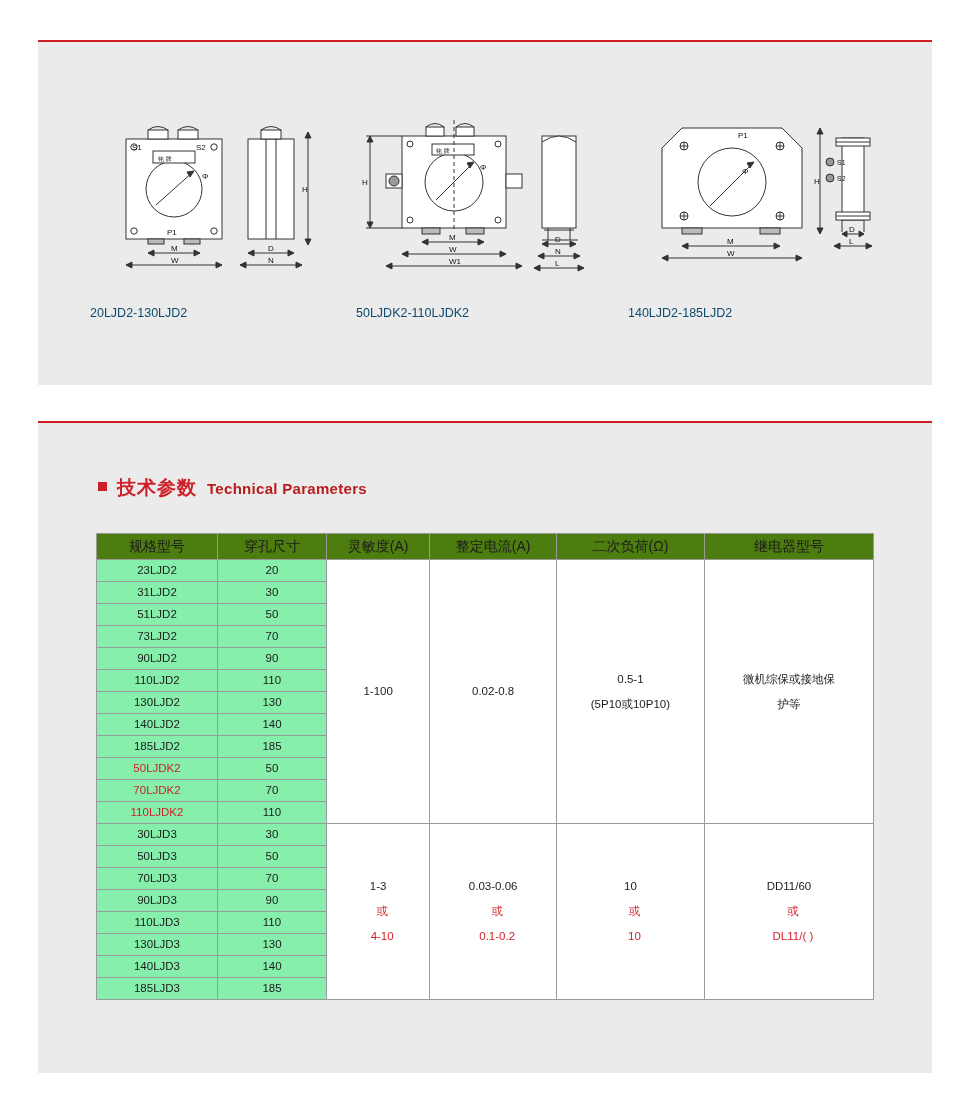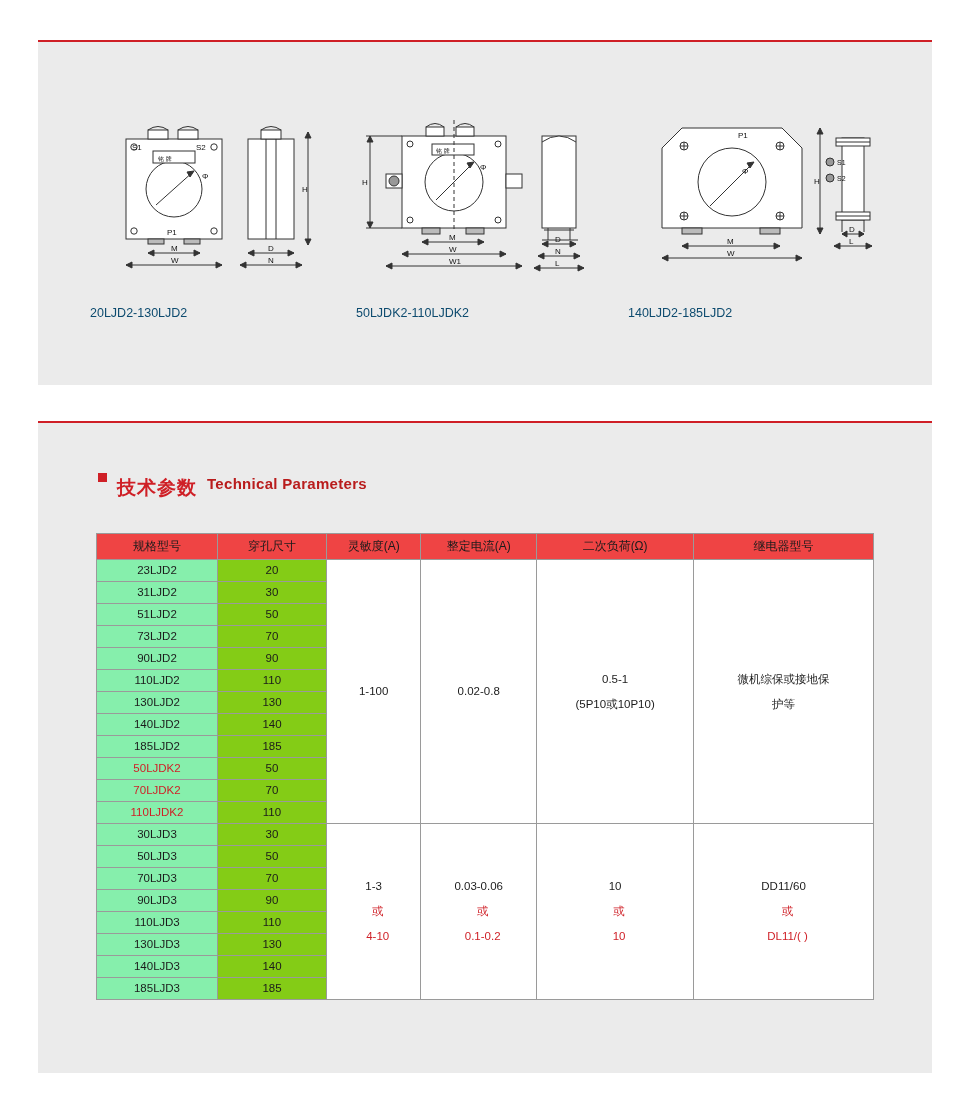--- a/index.html
+++ b/index.html
@@ -48,21 +48,21 @@
   #cap3 { left: 590px; top: 264px; }
 
   svg.figure { position: absolute; }
 
   
   #sect-title {
     position: absolute;
     left: 60px;
     top: 52px;
     display: flex;
-    align-items: flex-start;
+    align-items: center;
     gap: 10px;
   }
   .sq {
     width: 9px; height: 9px;
     background: #cf1f26;
     display: inline-block;
     position: relative;
     top: -2px;
   }
   .t-cn {
@@ -91,28 +91,28 @@
   }
   #param-table th, #param-table td {
     border: 1px solid #9a9a9a;
     text-align: center;
     vertical-align: middle;
     padding: 0;
     height: 21px;
     line-height: 21px;
   }
   #param-table thead th {
-    background: #ef4444;
+    background: #4d7c0f;
     font-weight: normal;
     height: 25px;
     line-height: 25px;
-    font-size: 12px;
+    font-size: 14px;
   }
   td.model { width: 120px; background: #86efac; }
-  td.size  { width: 108px; background: #84cc16; }
+  td.size  { width: 108px; background: #86efac; }
   .red { color: #cf1f26; margin-left: 8px; }
   td.merged {
     border-left: 1px solid #9a9a9a;
     border-right: 1px solid #9a9a9a;
     line-height: 1.55;
   }
   .grp2 td.merged { border-color: #9a9a9a; }
   .grp3 td.merged { border-color: #cf1f26; }
   tr.grp3 td.model, tr.grp3 td.size { }
   .sep-red td { border-top: 1px solid #cf1f26 !important; }

